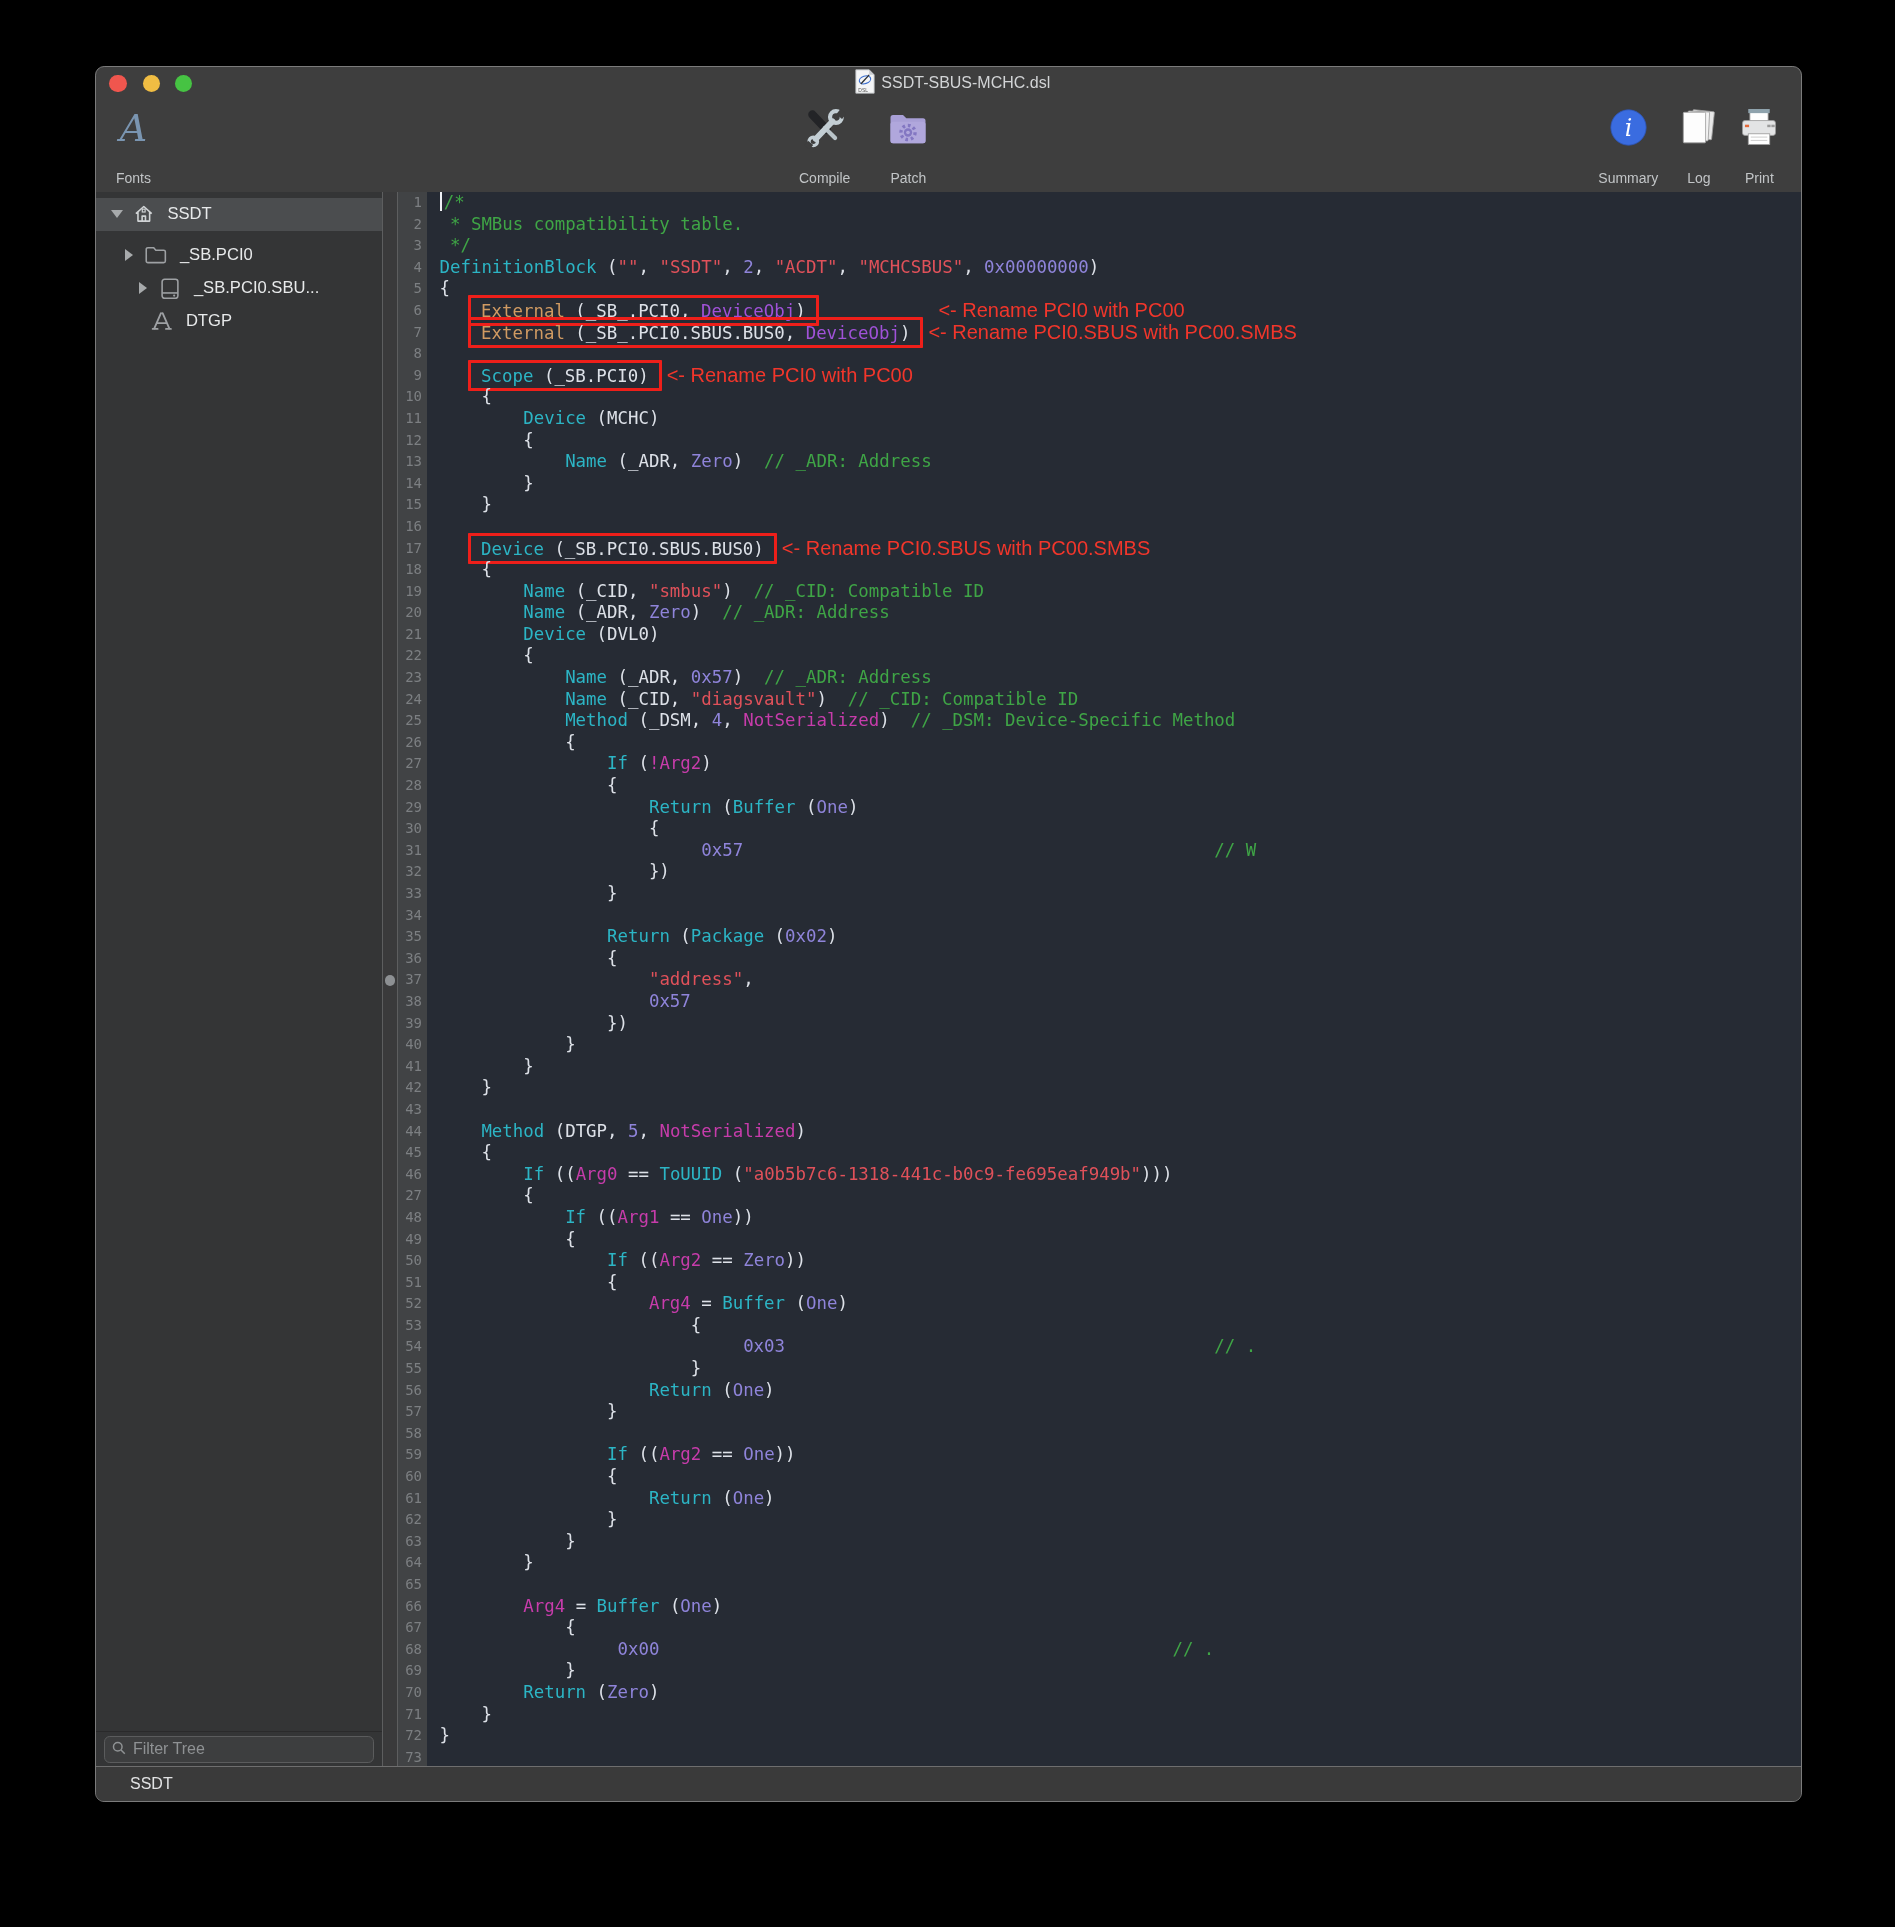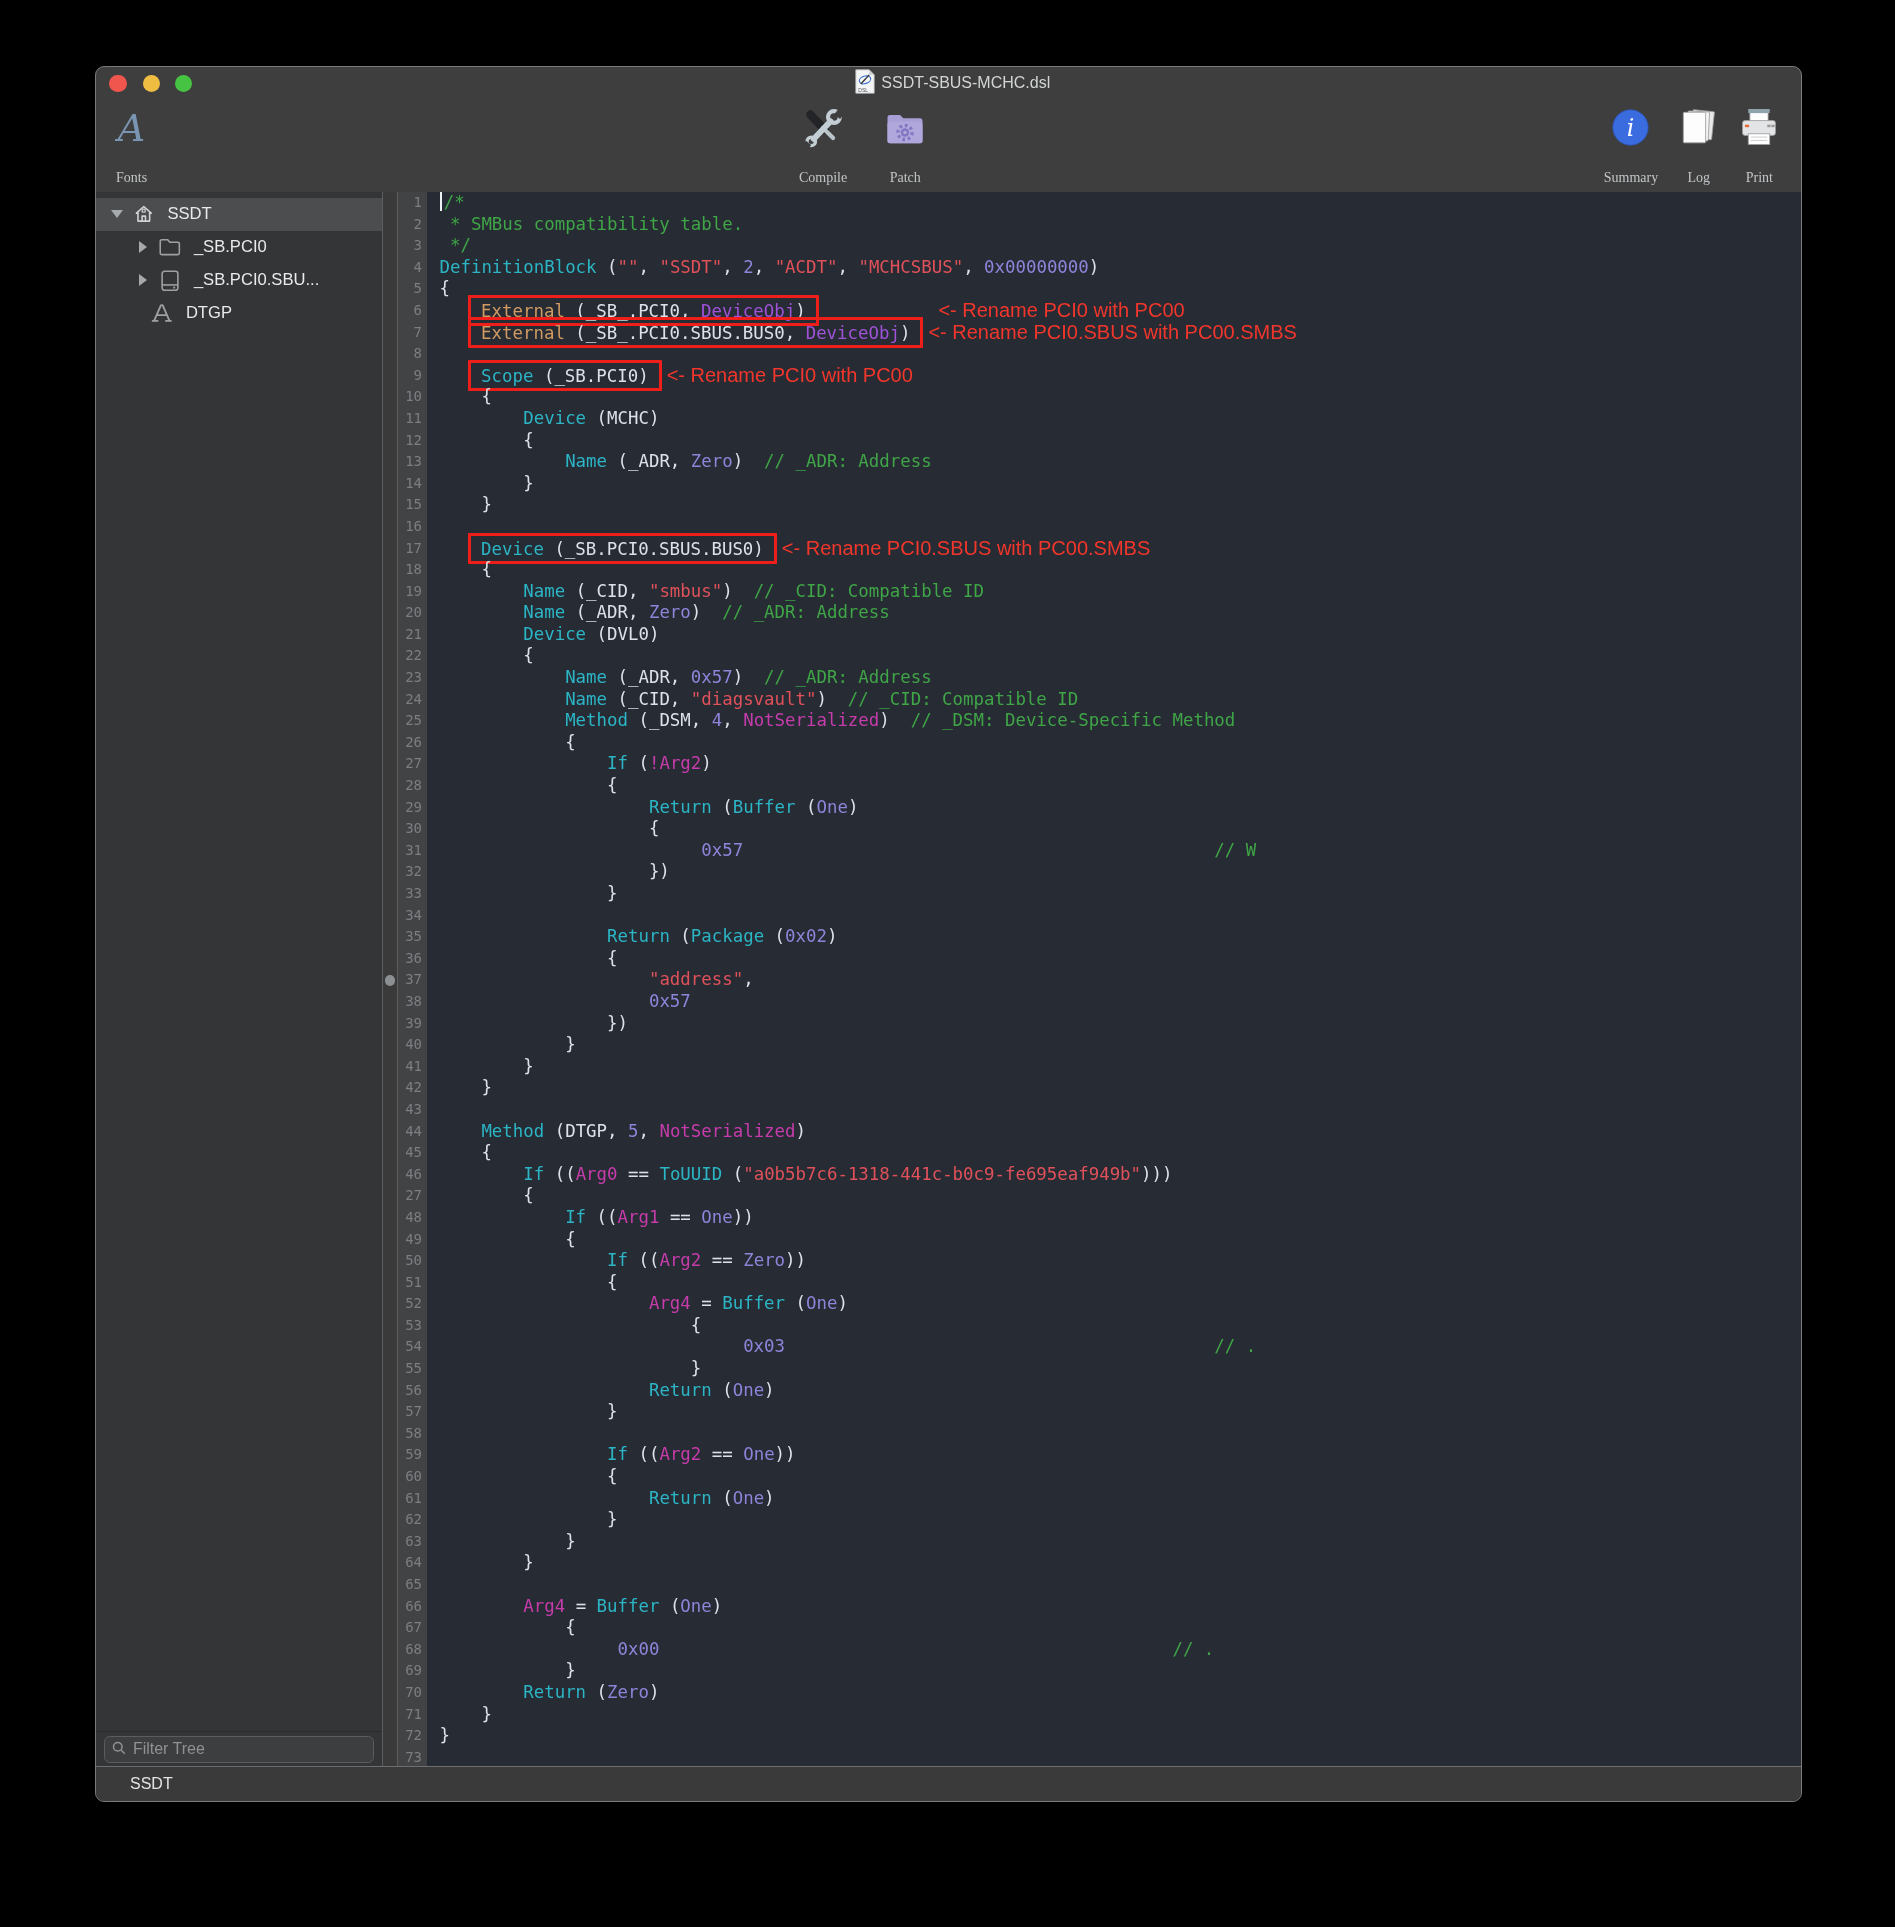--- a/index.html
+++ b/index.html
@@ -14,21 +14,21 @@
   #tl-close{left:13.3px;background:#f0564e;}
   #tl-min{left:47px;background:#f0bd43;}
   #tl-zoom{left:79px;background:#46c343;}
   #titlegrp{position:absolute;left:8px;right:0;top:0;height:32px;display:flex;
             align-items:center;justify-content:center;gap:6.6px;}
   #title{color:var(--title);font-size:16px;font-weight:500;}
   
   #toolbar{position:absolute;left:0;top:32px;right:0;height:93px;border-bottom:0.8px solid #272727;}
   .tbtn{display:flex;flex-direction:column;align-items:center;justify-content:flex-end;height:80px;}
   .tbtn .ic{height:52px;display:flex;align-items:center;justify-content:center;}
-  .tbtn .lb{color:var(--label);font-size:14px;margin-top:20px;font-family:Liberation Serif, serif;}
+  .tbtn .lb{color:var(--label);font-size:14px;margin-top:20px;}
   #tb-left{position:absolute;left:20px;top:6.6px;display:flex;gap:23px;}
   #tb-center{position:absolute;left:703px;top:6.6px;display:flex;gap:38px;}
   #tb-right{position:absolute;right:21.6px;top:6.6px;display:flex;gap:21.6px;}
   .fontsA{font-family:"DejaVu Serif",serif;font-style:italic;font-size:38px;color:#7a95b1;line-height:1;}
   
   #main{position:absolute;left:0;top:125px;right:0;bottom:35px;display:flex;}
   #sidebar{width:286px;background:var(--sidebar);display:flex;flex-direction:column;box-sizing:border-box;}
   #tree{flex:1;padding-top:5.8px;overflow:hidden;}
   .trow{display:flex;align-items:center;height:33px;color:var(--tree-text);font-size:16.6px;}
   .trow.sel{background:var(--row-sel);}
@@ -172,21 +172,21 @@
                 <span class="tri-open"></span>
               </span>
               <span class="ticon">
                 <svg width="21.6" height="20" viewBox="0 0 24 24">
                   <path d="M2.5 11.5 L12 3 L21.5 11.5 M5 10 V20.5 H19 V10 M10 20.5 V14.5 H14 V20.5" fill="none" stroke="#d0d3d5" stroke-width="1.9" stroke-linejoin="round"></path>
                   <rect x="10.2" y="6.2" width="3.4" height="3.4" fill="none" stroke="#d0d3d5" stroke-width="1.4"></rect>
                 </svg>
               </span>
               <span>SSDT</span>
             </div>
-            <div class="trow" style="padding-left: 38px;">
+            <div class="trow" style="padding-left: 24px; margin-top: 8px;">
               <span class="disc">
                 <span class="tri-closed"></span>
               </span>
               <span class="ticon">
                 <svg width="21.6" height="18.3" viewBox="0 0 26 22">
                   <path d="M1.5 4 a2 2 0 0 1 2-2 h7 l2.5 3 h9.5 a2 2 0 0 1 2 2 v11 a2 2 0 0 1 -2 2 h-19 a2 2 0 0 1 -2-2 z" fill="none" stroke="#9ea1a4" stroke-width="1.9"></path>
                 </svg>
               </span>
               <span>_SB.PCI0</span>
             </div>

